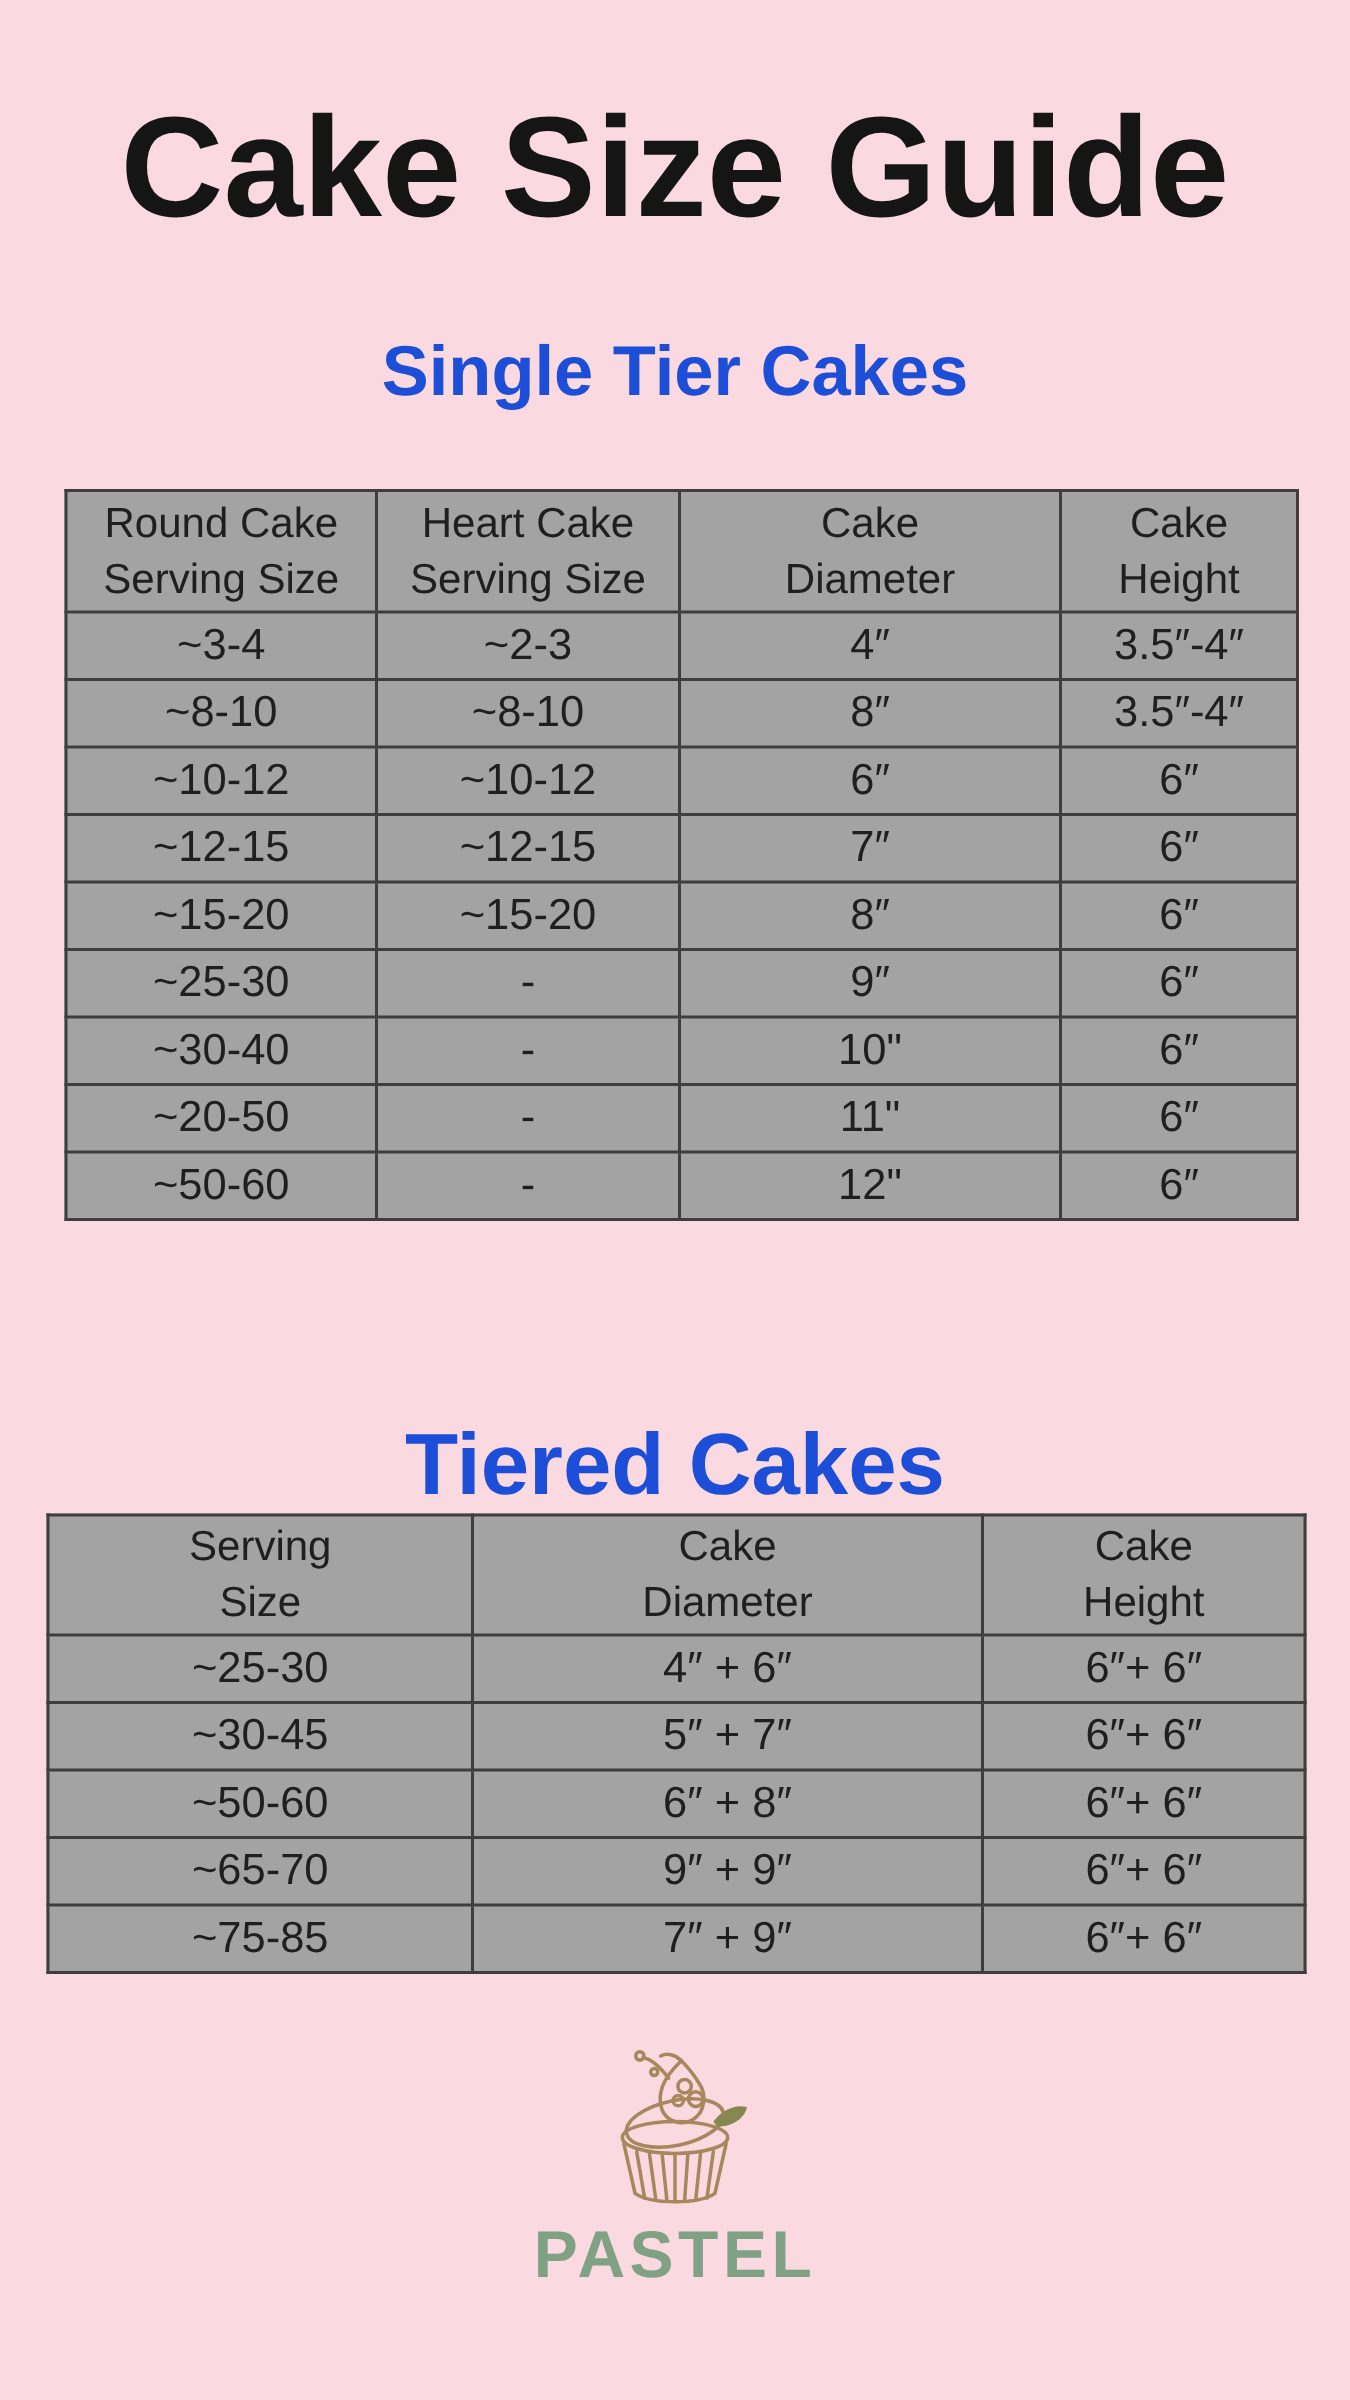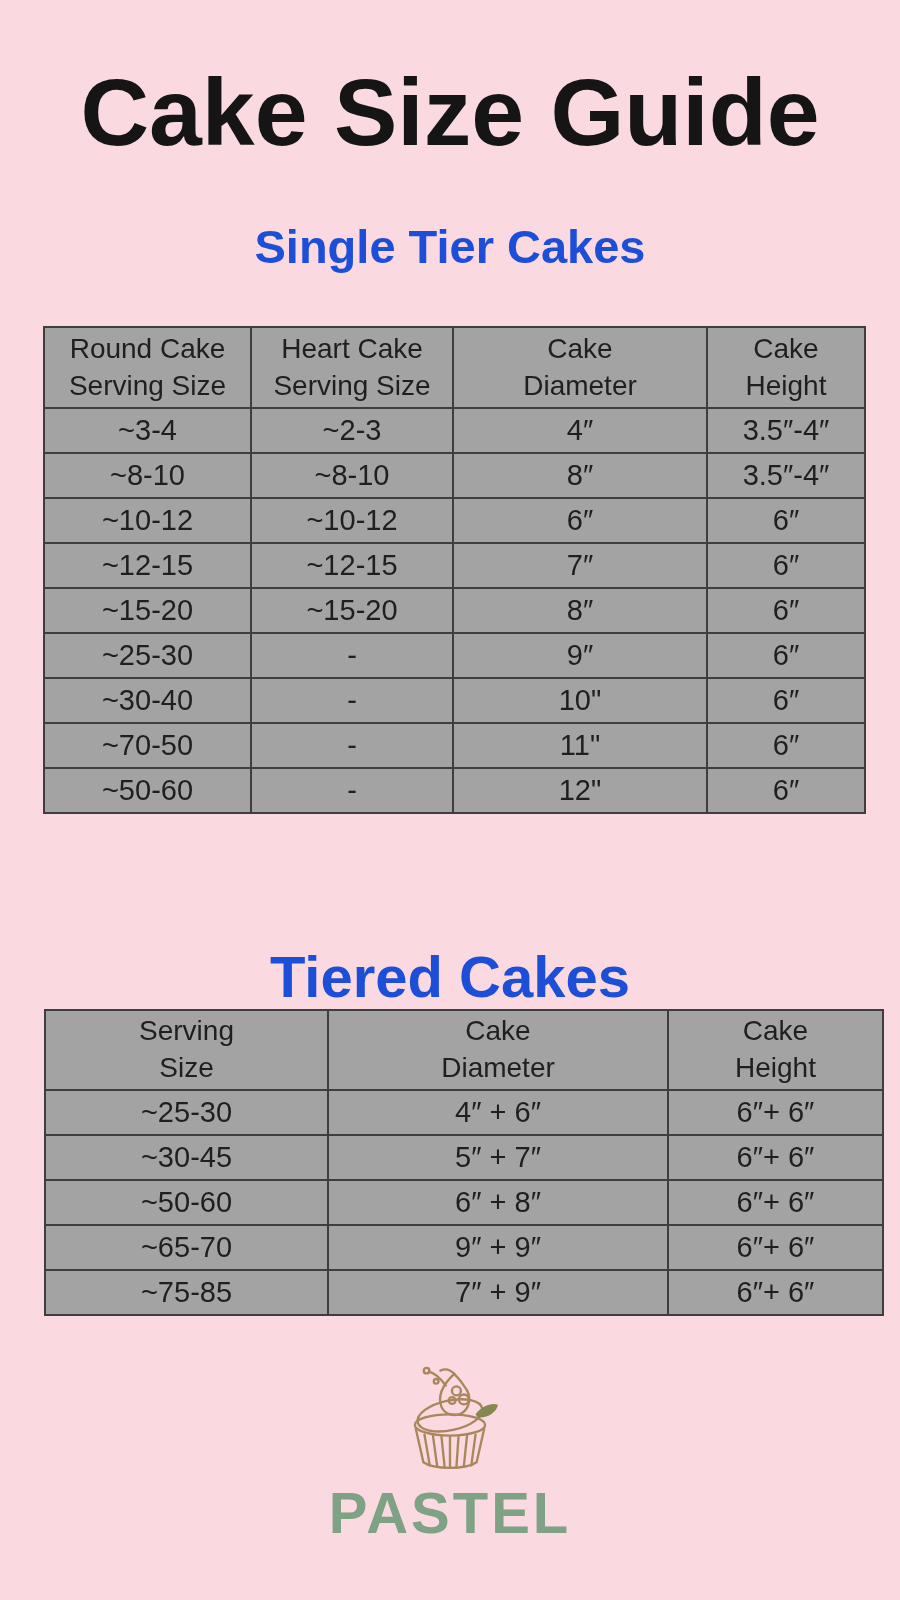--- a/index.html
+++ b/index.html
@@ -25,30 +25,30 @@
   }
   th{font-size:28px;line-height:1.32;height:79px}
   td{font-size:29px;height:43px}
 
   #single-tier-table{left:43px;top:326px;width:813px}
   #single-tier-table th:nth-child(1){width:205px}
   #single-tier-table th:nth-child(2){width:200px}
   #single-tier-table th:nth-child(3){width:252px}
   #single-tier-table th:nth-child(4){width:156px}
 
-  #tiered-table{left:44px;top:1009px;width:832px}
+  #tiered-table{left:31px;top:1009px;width:832px}
   #tiered-table th:nth-child(1){width:281px}
   #tiered-table th:nth-child(2){width:338px}
   #tiered-table th:nth-child(3){width:213px}
   #tiered-table th{height:78px}
 
   .logo{position:absolute;top:1360px;left:0;width:900px;text-align:center}
   .logo svg{display:block;margin:0 auto}
   .logo-name{
-    margin-top:4px;font-size:58px;font-weight:700;
+    margin-top:4px;font-size:44px;font-weight:700;
     color:#7fa184;letter-spacing:3px;
   }
   .logo-sub{
     margin-top:8px;font-size:21px;color:#8d8d8d;
     letter-spacing:11px;text-indent:11px;font-weight:400;
   }
 </style>
 </head>
 <body>
 
@@ -102,21 +102,21 @@
         <td>9″</td>
         <td>6″</td>
       </tr>
       <tr>
         <td>~30-40</td>
         <td>-</td>
         <td>10"</td>
         <td>6″</td>
       </tr>
       <tr>
-        <td>~70-50</td>
+        <td>~20-50</td>
         <td>-</td>
         <td>11"</td>
         <td>6″</td>
       </tr>
       <tr>
         <td>~50-60</td>
         <td>-</td>
         <td>12"</td>
         <td>6″</td>
       </tr>

